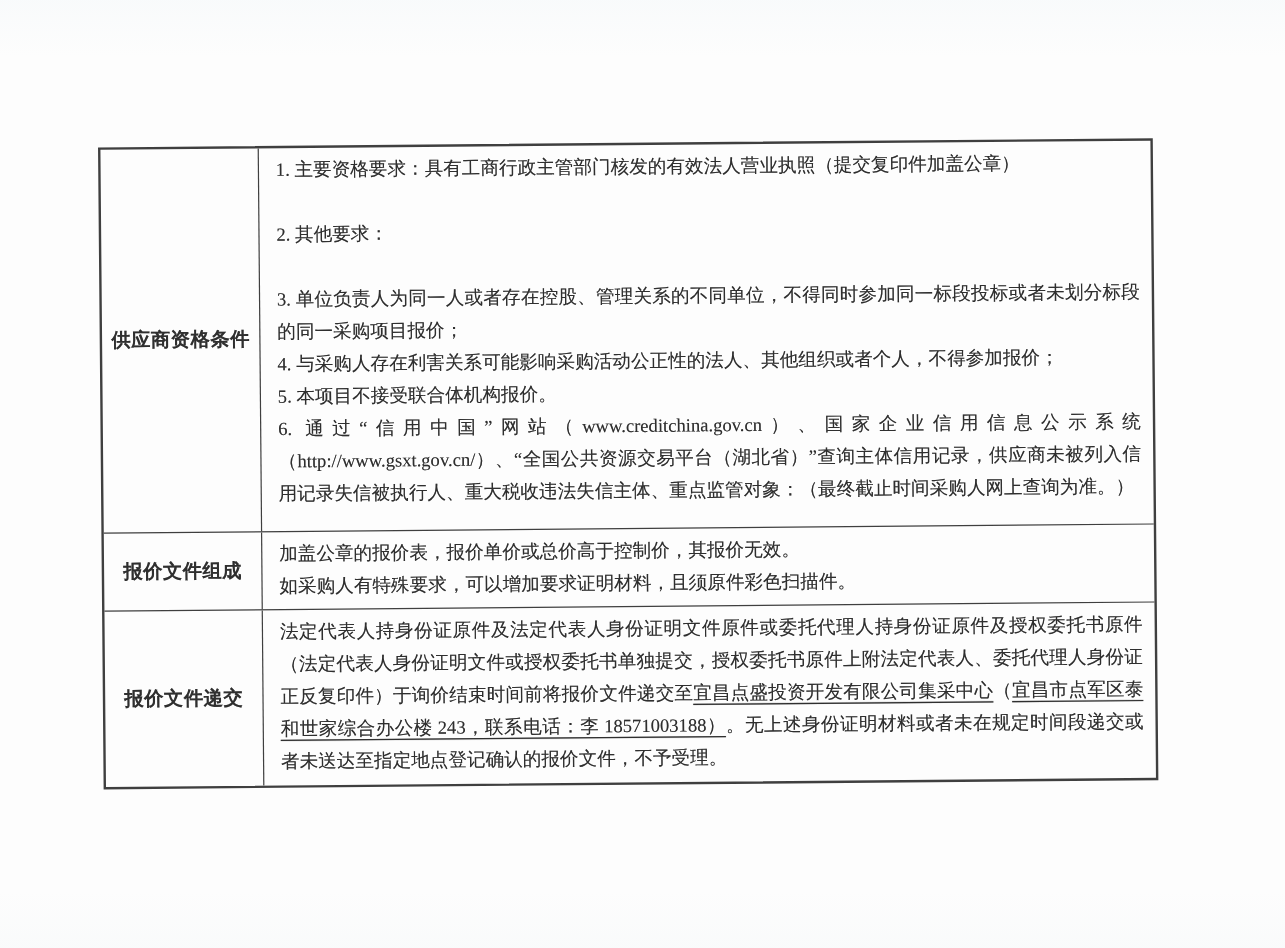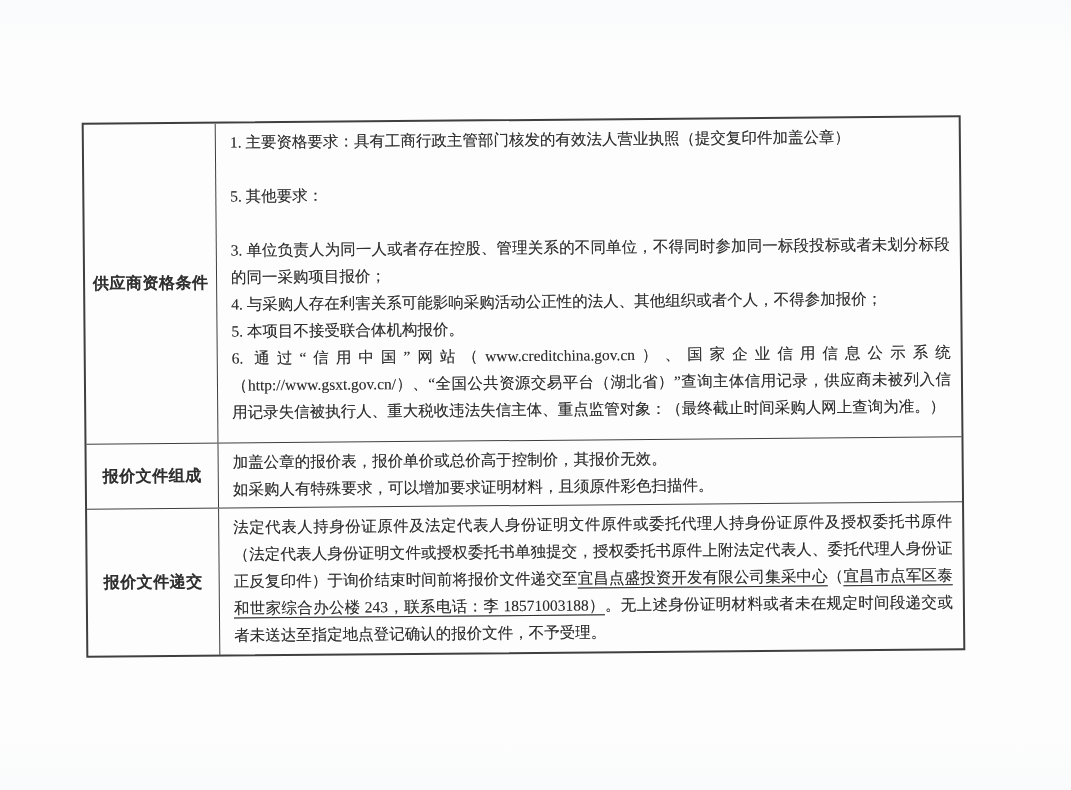--- a/index.html
+++ b/index.html
@@ -72,21 +72,21 @@
 </head>
 <body>
 
 <div class="sheet">
   <div class="doc-table">
       <div class="trow trow-0">
         <div class="label-cell">供应商资格条件</div>
         <div class="content-cell">
           <div class="para"><span class="">1. 主要资格要求：具有工商行政主管部门核发的有效法人营业执照（提交复印件加盖公章）</span></div>
           <div class="para blank">&nbsp;</div>
-          <div class="para"><span class="">5. 其他要求：</span></div>
+          <div class="para"><span class="">2. 其他要求：</span></div>
           <div class="para blank">&nbsp;</div>
           <div class="para justify"><span class="">3. 单位负责人为同一人或者存在控股、管理关系的不同单位，不得同时参加同一标段投标或者未划分标段的同一采购项目报价；</span></div>
           <div class="para"><span class="">4. 与采购人存在利害关系可能影响采购活动公正性的法人、其他组织或者个人，不得参加报价；</span></div>
           <div class="para"><span class="">5. 本项目不接受联合体机构报价。</span></div>
           <div class="para justify"><span class="">6. 通过“信用中国”网站（www.creditchina.gov.cn）、国家企业信用信息公示系统（http://www.gsxt.gov.cn/）、“全国公共资源交易平台（湖北省）”查询主体信用记录，供应商未被列入信用记录失信被执行人、重大税收违法失信主体、重点监管对象：（最终截止时间采购人网上查询为准。）</span></div>
         </div>
       </div>
       <div class="trow trow-1">
         <div class="label-cell">报价文件组成</div>
         <div class="content-cell">

